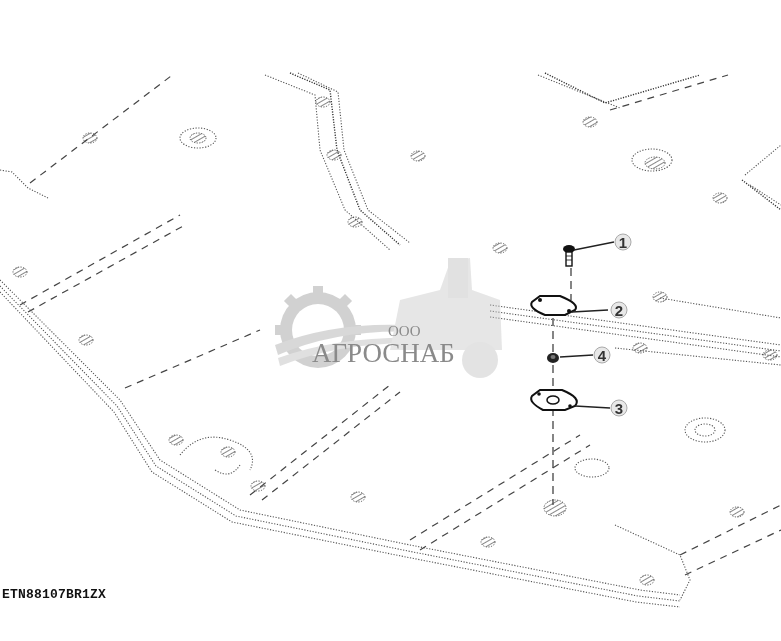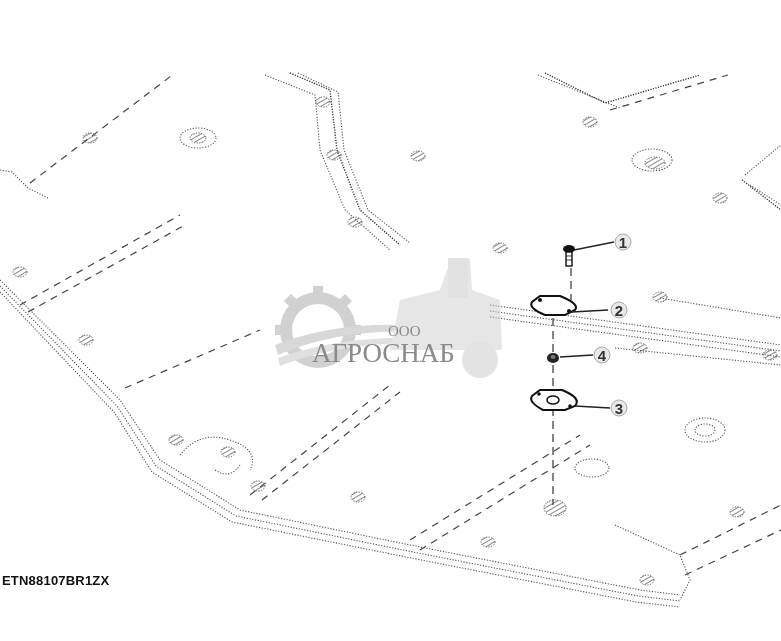--- a/index.html
+++ b/index.html
@@ -7,21 +7,21 @@
     #canvas { position: absolute; left: 0; top: 0; width: 781px; height: 641px; }
     .dot { fill: none; stroke: #555; stroke-width: 1.1; stroke-dasharray: 1.2 1.6; }
     .dotd { fill: none; stroke: #333; stroke-width: 1.4; stroke-dasharray: 1.2 1.4; }
     .dash { fill: none; stroke: #444; stroke-width: 1.2; stroke-dasharray: 7 6; }
     .hatch { fill: url(#hatchpat); stroke: #555; stroke-width: 1; stroke-dasharray: 1.2 1.4; }
     .part { fill: #fff; stroke: #111; stroke-width: 2; }
     .leader { stroke: #222; stroke-width: 1.3; fill: none; }
     .axis { stroke: #444; stroke-width: 1.3; stroke-dasharray: 8 5; fill: none; }
     .callout-bg { fill: #e8e8e8; stroke: #aaa; stroke-width: 1; }
     .callout-num { font-family: "Liberation Sans", sans-serif; font-weight: bold; font-size: 15px; fill: #333; text-anchor: middle; dominant-baseline: central; }
-    #figure-id { position: absolute; left: 2px; top: 573px; font-family: Liberation Sans, sans-serif; font-weight: bold; font-size: 13px; color: #111; letter-spacing: 0.2px; }
+    #figure-id { position: absolute; left: 2px; top: 587px; font-family: Liberation Mono, monospace; font-weight: bold; font-size: 13px; color: #111; letter-spacing: 0.2px; }
     .wm-text { font-family: "Liberation Serif", serif; fill: #8a8a8a; }
   </style>
 </head>
 <body>
 
 <svg id="canvas" viewBox="0 0 781 641" xmlns="http://www.w3.org/2000/svg">
   <defs>
     <pattern id="hatchpat" width="4" height="4" patternUnits="userSpaceOnUse" patternTransform="rotate(60)">
       <line x1="0" y1="0" x2="0" y2="4" stroke="#444" stroke-width="1.3"></line>
     </pattern>

